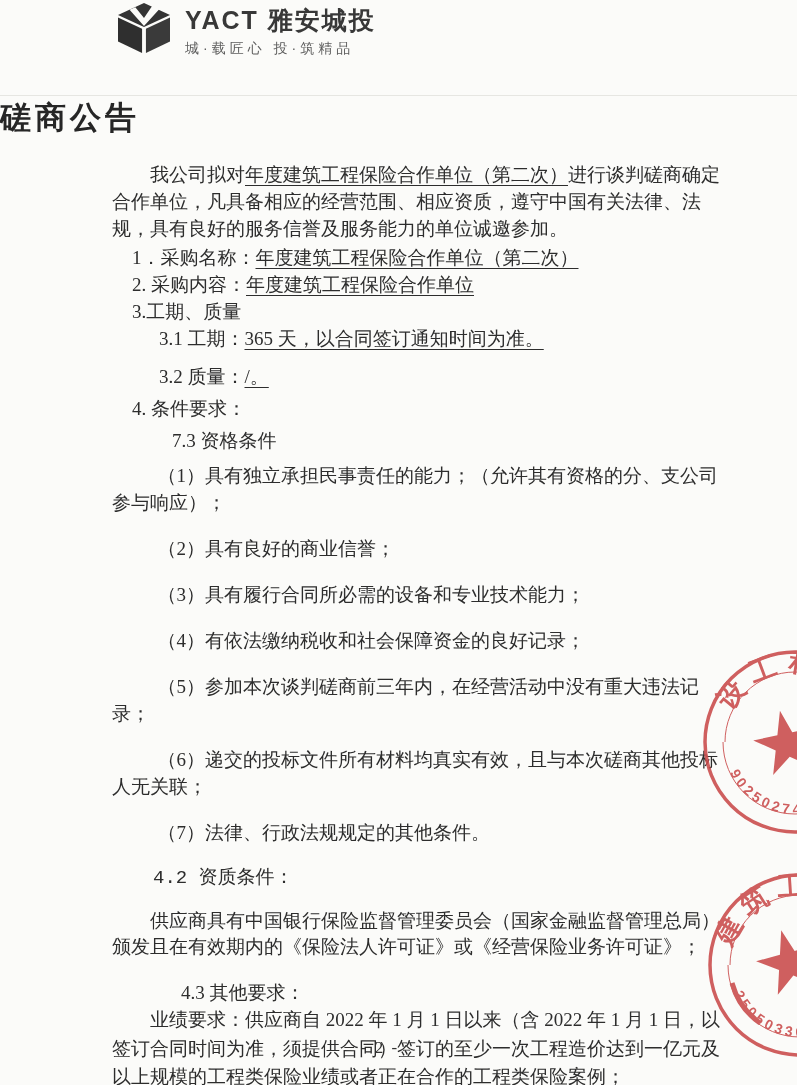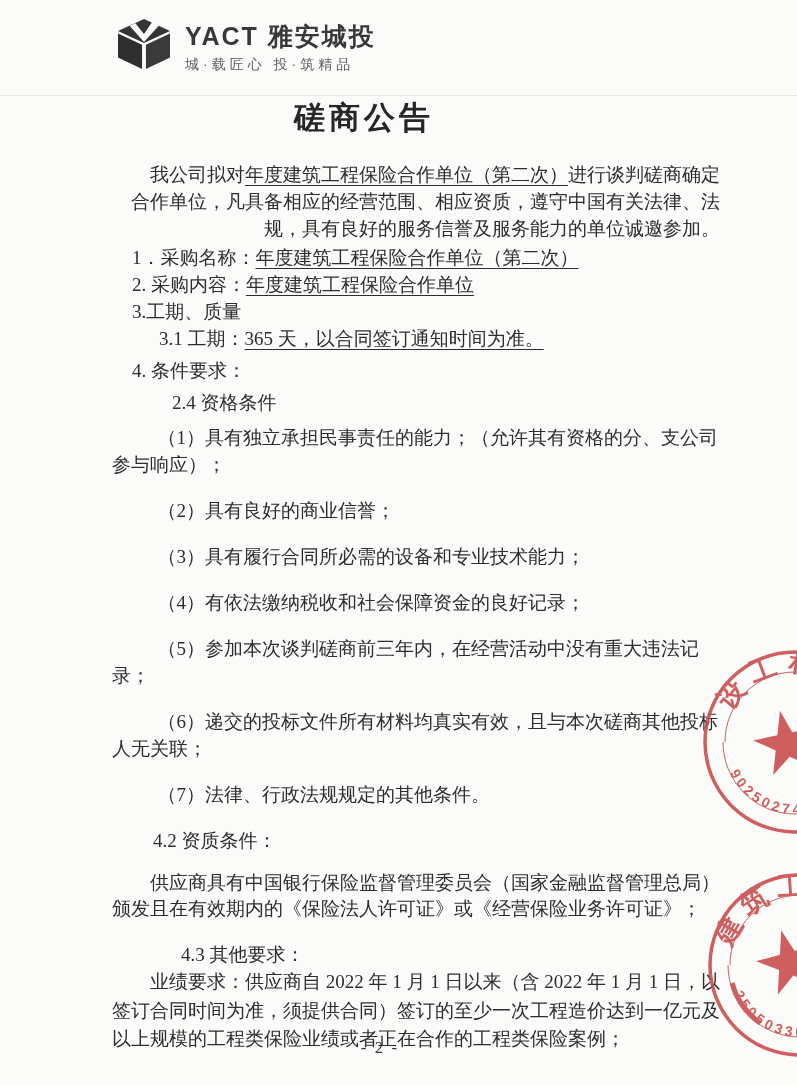--- a/index.html
+++ b/index.html
@@ -7,56 +7,56 @@
     width:797px;height:1085px;
     background:#fbfbf9;
     position:relative;
     overflow:hidden;
     font-family:"Liberation Serif","DejaVu Serif",serif;
     color:#2d2d2d;
   }
   .page{position:absolute;inset:0;overflow:hidden;}
 
   
-  .letterhead{position:absolute;left:115px;top:18px;display:flex;align-items:flex-start;}
+  .letterhead{position:absolute;left:115px;top:2px;display:flex;align-items:flex-start;}
   .logo-cube{width:58px;height:52px;margin-right:12px;}
   .brand-block{padding-top:6px;}
   .brand{
     font-family:"Liberation Sans","DejaVu Sans",sans-serif;
     font-size:25px;font-weight:bold;color:#383838;letter-spacing:2px;line-height:1;
   }
   .tagline{
     font-family:"Liberation Sans","DejaVu Sans",sans-serif;
     font-size:14px;color:#5d5d5d;letter-spacing:4px;margin-top:7px;
   }
   .head-rule{position:absolute;left:0;top:95px;width:797px;height:1px;background:#e6e6e2;}
 
   
   .doc-title{
     position:absolute;left:0;top:97px;width:728px;
-    text-align:center;font-size:31px;font-weight:bold;letter-spacing:4px;color:#262626;
+    font-size:31px;font-weight:bold;letter-spacing:4px;color:#262626;
   }
 
   
   .content{
     position:absolute;left:112px;top:161px;width:608px;
     font-size:19px;line-height:27px;
   }
-  .indent{text-indent:2em;text-align:right;}
+  .indent{text-indent:2em;}
   .u{ text-decoration:underline; text-underline-offset:4px; text-decoration-thickness:1px;}
   .intro{margin:0 0 2px 0;}
   .item{margin:0 0 0 20px;}
   .sub{margin:0 0 0 47px;}
   .sub-gap{margin-top:11px;}
   .i4{margin-top:5px;}
   .s41{margin:5px 0 0 60px;}
   .clause{text-indent:2.4em;margin-top:5px;}
   .clause-after-gap{margin-top:9px;}
   .clause-two{margin-top:8px;}
-  .s42{margin:5px 0 16px 41px;}
+  .s42{margin:5px 0 16px 41px;font-family:Liberation Mono, monospace;}
   .blockpara{text-indent:2em;line-height:26px;margin-top:1px;}
   .s43{margin:1px 0 0 69px;}
   .perf{text-indent:2em;line-height:28.5px;margin-top:0;}
 
   
   .footer{
     position:absolute;left:0;top:1038px;width:760px;text-align:center;
     font-size:17px;color:#333;letter-spacing:2px;
   }
 
@@ -91,24 +91,25 @@
     <p class="intro indent"><span>我公司拟对</span><span class="u">年度建筑工程保险合作单位（第二次）</span><span>进行谈判磋商确定合作单位，凡具备相应的经营范围、相应资质，遵守中国有关法律、法规，具有良好的服务信誉及服务能力的单位诚邀参加。</span></p>
 
     <p class="item"><span>1．采购名称：</span><span class="u">年度建筑工程保险合作单位（第二次）</span></p>
 
     <p class="item"><span>2.  采购内容：</span><span class="u">年度建筑工程保险合作单位</span></p>
 
     <p class="item">3.工期、质量</p>
 
     <p class="sub"><span>3.1 工期：</span><span class="u">365 天，以合同签订通知时间为准。</span></p>
 
+    <p class="sub sub-gap"><span>3.2 质量：</span><span class="u">/。</span></p>
 
     <p class="item i4">4.  条件要求：</p>
 
-    <p class="s41">2.4 资格条件</p>
+    <p class="s41">7.3 资格条件</p>
 
     <p class="clause clause-two">（1）具有独立承担民事责任的能力；（允许其有资格的分、支公司参与响应）；</p>
     <p class="clause clause-after-gap">（2）具有良好的商业信誉；</p>
     <p class="clause">（3）具有履行合同所必需的设备和专业技术能力；</p>
     <p class="clause">（4）有依法缴纳税收和社会保障资金的良好记录；</p>
     <p class="clause clause-after-gap">（5）参加本次谈判磋商前三年内，在经营活动中没有重大违法记录；</p>
     <p class="clause clause-after-gap">（6）递交的投标文件所有材料均真实有效，且与本次磋商其他投标人无关联；</p>
     <p class="clause clause-after-gap">（7）法律、行政法规规定的其他条件。</p>
 
     <p class="s42">4.2 资质条件：</p>

